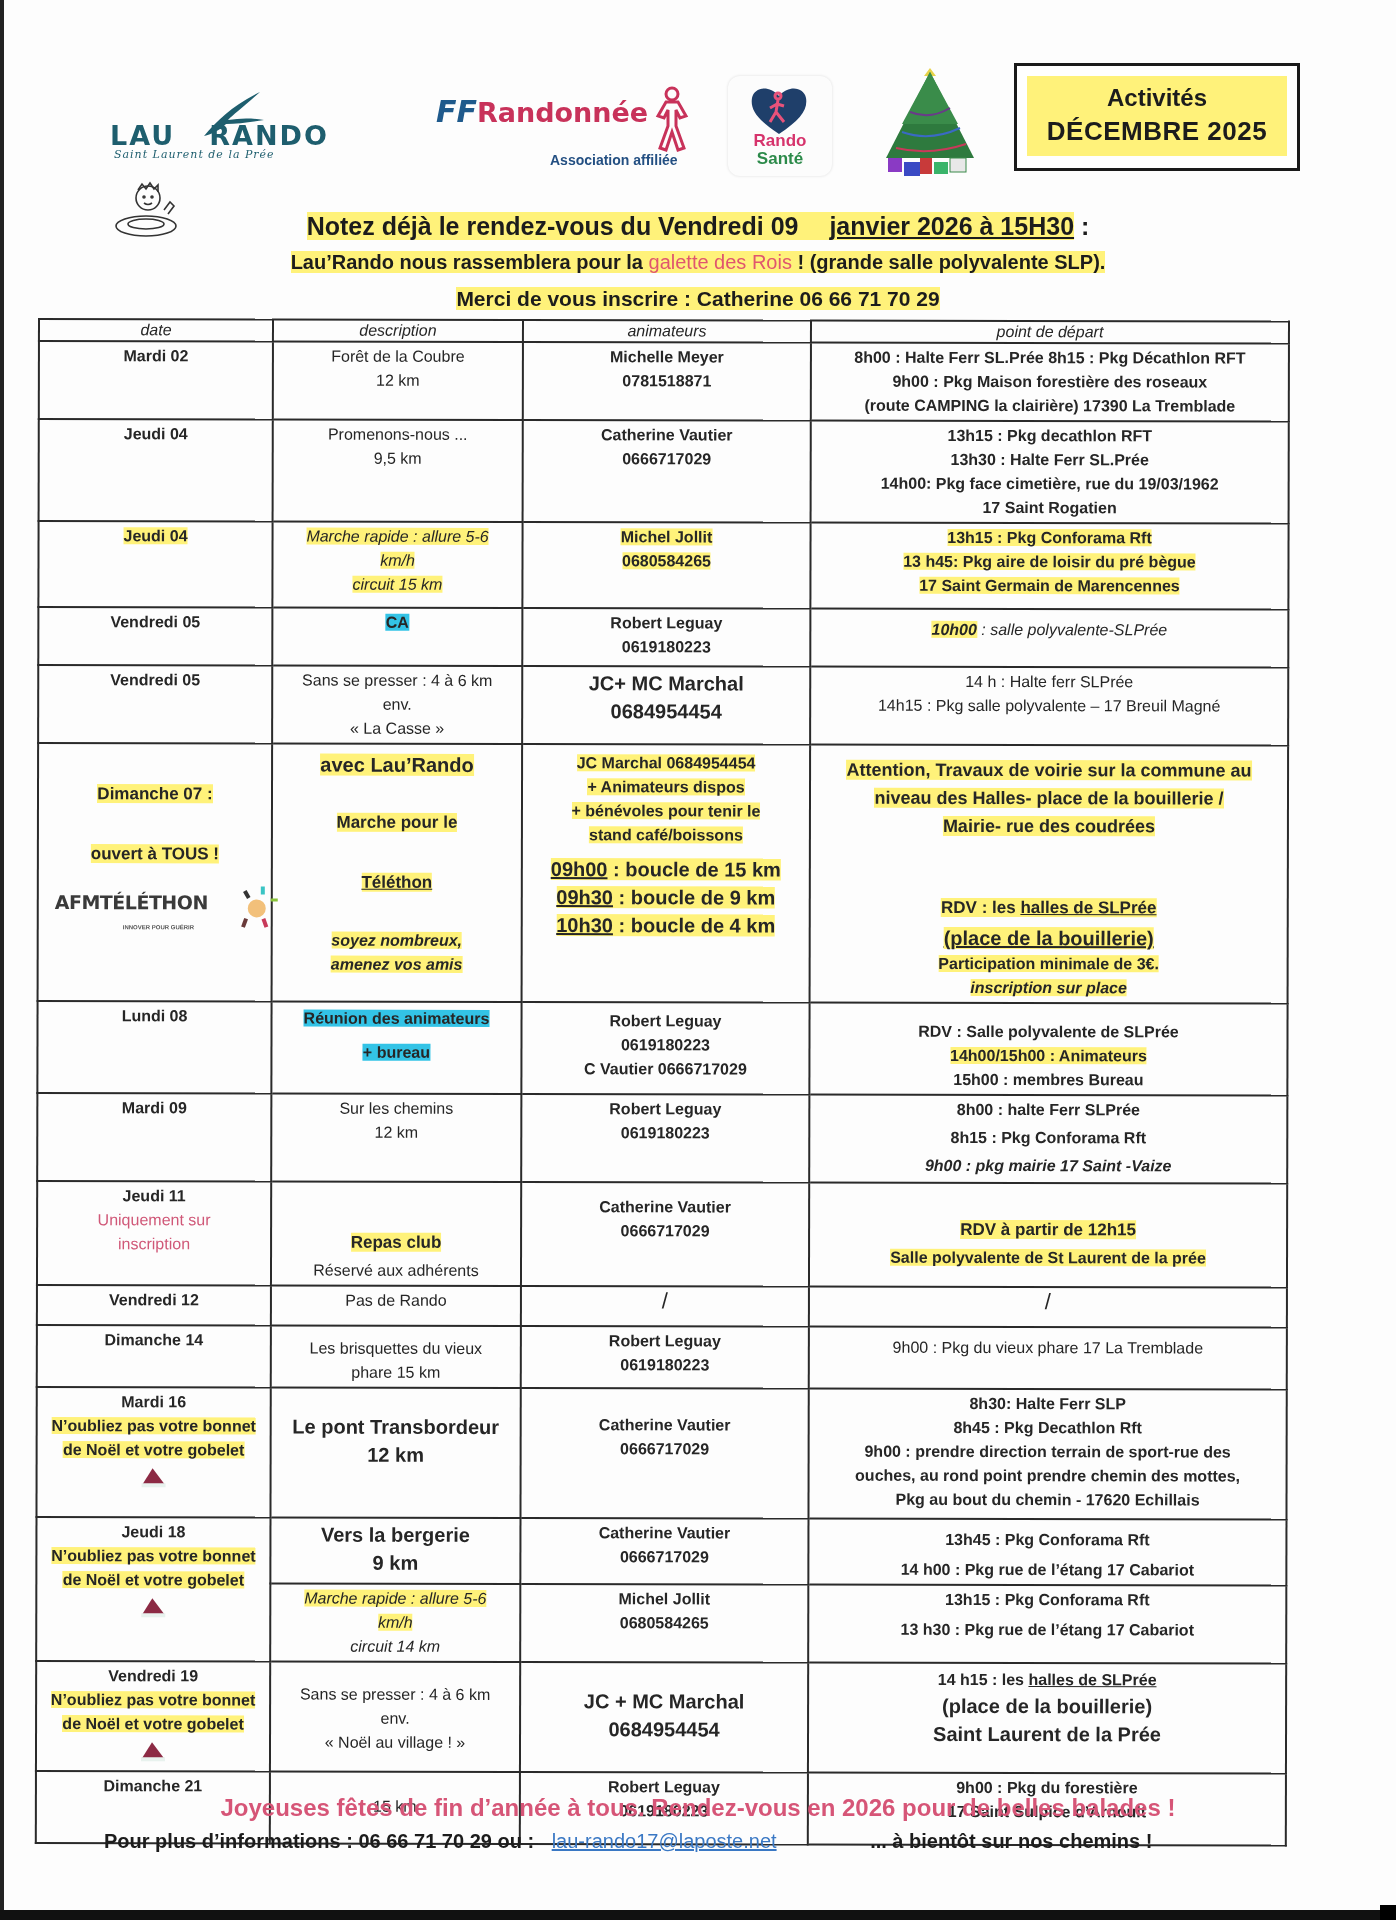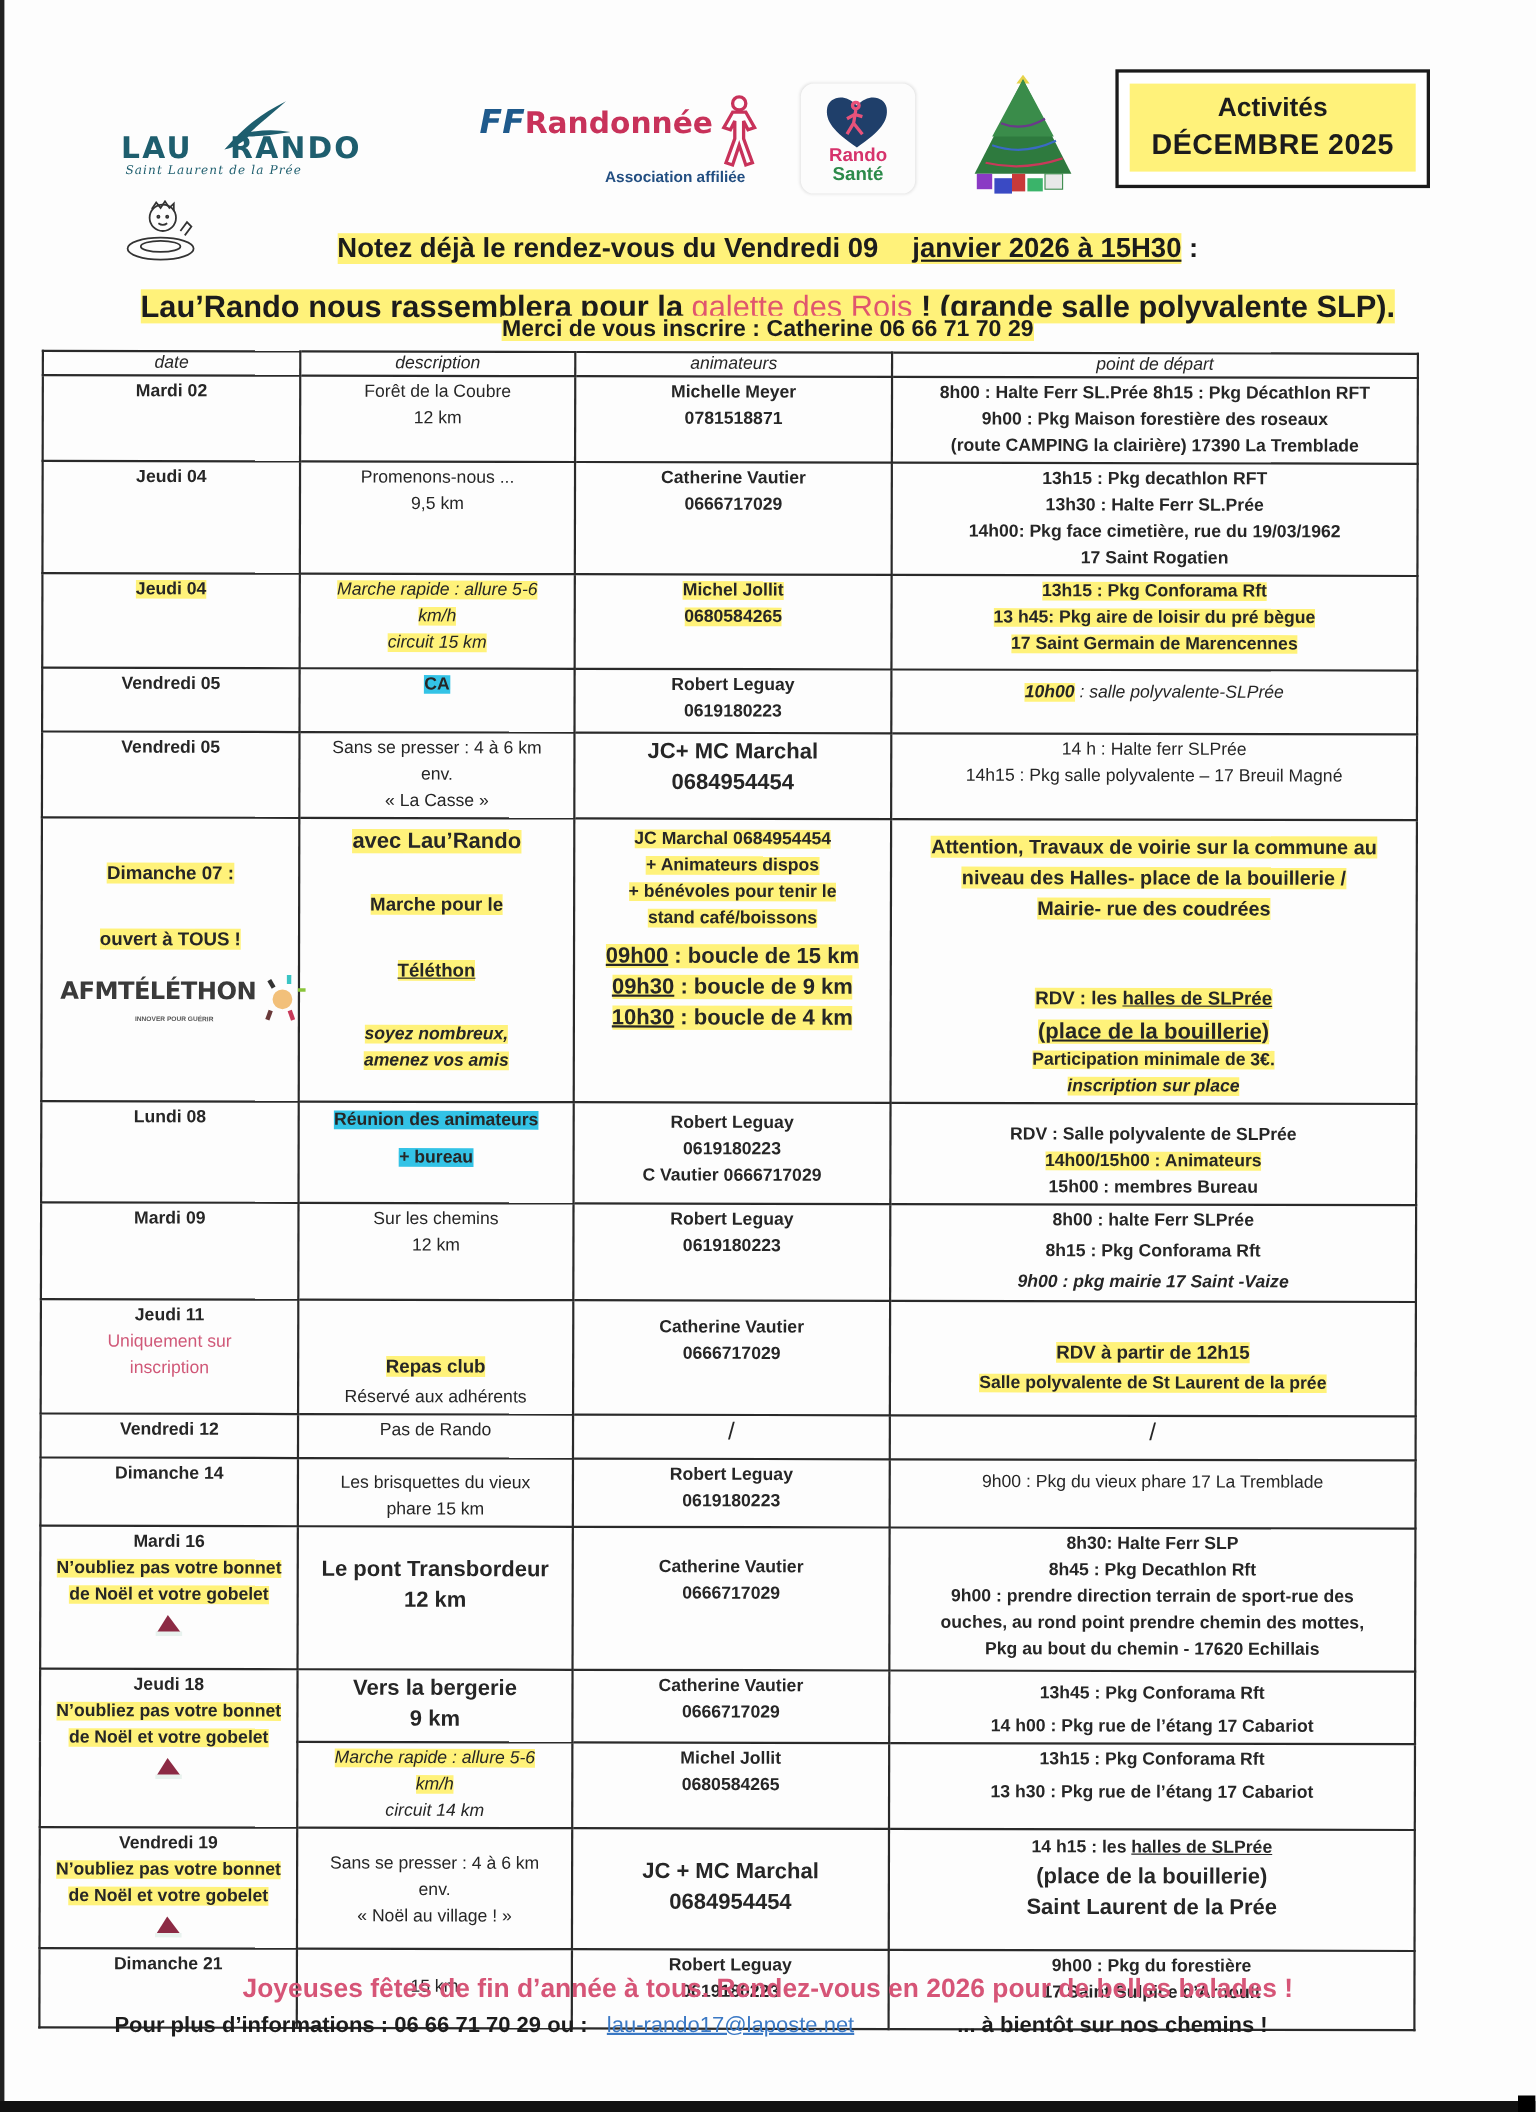--- a/index.html
+++ b/index.html
@@ -36,39 +36,39 @@
   .title-2 { font-weight: bold; font-size: 26px; margin-top: 4px; letter-spacing: 0.5px; }
 
   .galette-kid { position: absolute; left: 112px; top: 180px; width: 72px; height: 62px; }
 
   
   .announce { position: absolute; left: 0; width: 1396px; text-align: center; font-weight: bold; color: #1c1c1c; }
   .hl { background: #fff27a; }
   .hl-blue { background: #33c3e6; }
   .ann-1 { top: 212px; font-size: 25px; }
   .ann-1 .u { text-decoration: underline; margin-left: 24px; }
-  .ann-2 { top: 263px; font-size: 28px; }
+  .ann-2 { top: 251px; font-size: 20px; }
   .ann-2 .pink { color: #e0566e; font-weight: normal; }
   .ann-3 { top: 287px; font-size: 21px; }
 
   
   .sched { position: absolute; left: 38px; top: 318px; width: 1252px; border-collapse: collapse; table-layout: fixed; transform: rotate(0.12deg); transform-origin: left top; }
   .sched th, .sched td { border: 2px solid #2a2a2a; text-align: center; vertical-align: top; font-size: 16px; line-height: 24px; font-weight: bold; color: #262626; padding: 2px 4px; }
   .sched th { font-style: italic; font-weight: normal; font-size: 16px; line-height: 20px; padding: 0; }
   .line { display: block; }
   .it { font-style: italic; }
   .nb { font-weight: normal; }
   .left { text-align: left; }
   .pink-txt { color: #d05878; font-weight: normal; }
   .big { font-size: 17px; line-height: 32px; margin-top: 28px; }
   .big2 { font-size: 20px; line-height: 28px; }
   .u { text-decoration: underline; }
   .hat { display: block; margin: 4px auto 0; width: 30px; height: 22px; }
   .afm { display: block; margin: 14px auto 0; width: 240px; height: 50px; position: relative; }
-  .afm-word { position: absolute; left: 12px; top: 6px; font-family: "DejaVu Sans", sans-serif; font-weight: bold; font-size: 22px; color: #3a3a3a; letter-spacing: -0.5px; }
+  .afm-word { position: absolute; left: 12px; top: 6px; font-family: "DejaVu Sans", sans-serif; font-weight: bold; font-size: 19px; color: #3a3a3a; letter-spacing: -0.5px; }
   .afm-sub { position: absolute; left: 80px; top: 31px; font-size: 6px; color: #555; }
   .afm-sun { position: absolute; left: 196px; top: 0; width: 40px; height: 46px; }
   .slash { font-weight: normal; font-size: 22px; }
 
   
   .foot-1 { position: absolute; left: 0; width: 1396px; top: 1794px; text-align: center; font-size: 24px; font-weight: bold; color: #d65577; }
   .foot-2 { position: absolute; left: 104px; top: 1830px; font-size: 20px; font-weight: bold; color: #1c1c1c; white-space: nowrap; }
   .foot-mail { color: #3a78c4; text-decoration: underline; font-weight: normal; margin-left: 12px; }
   .foot-end { margin-left: 88px; }
 </style>

